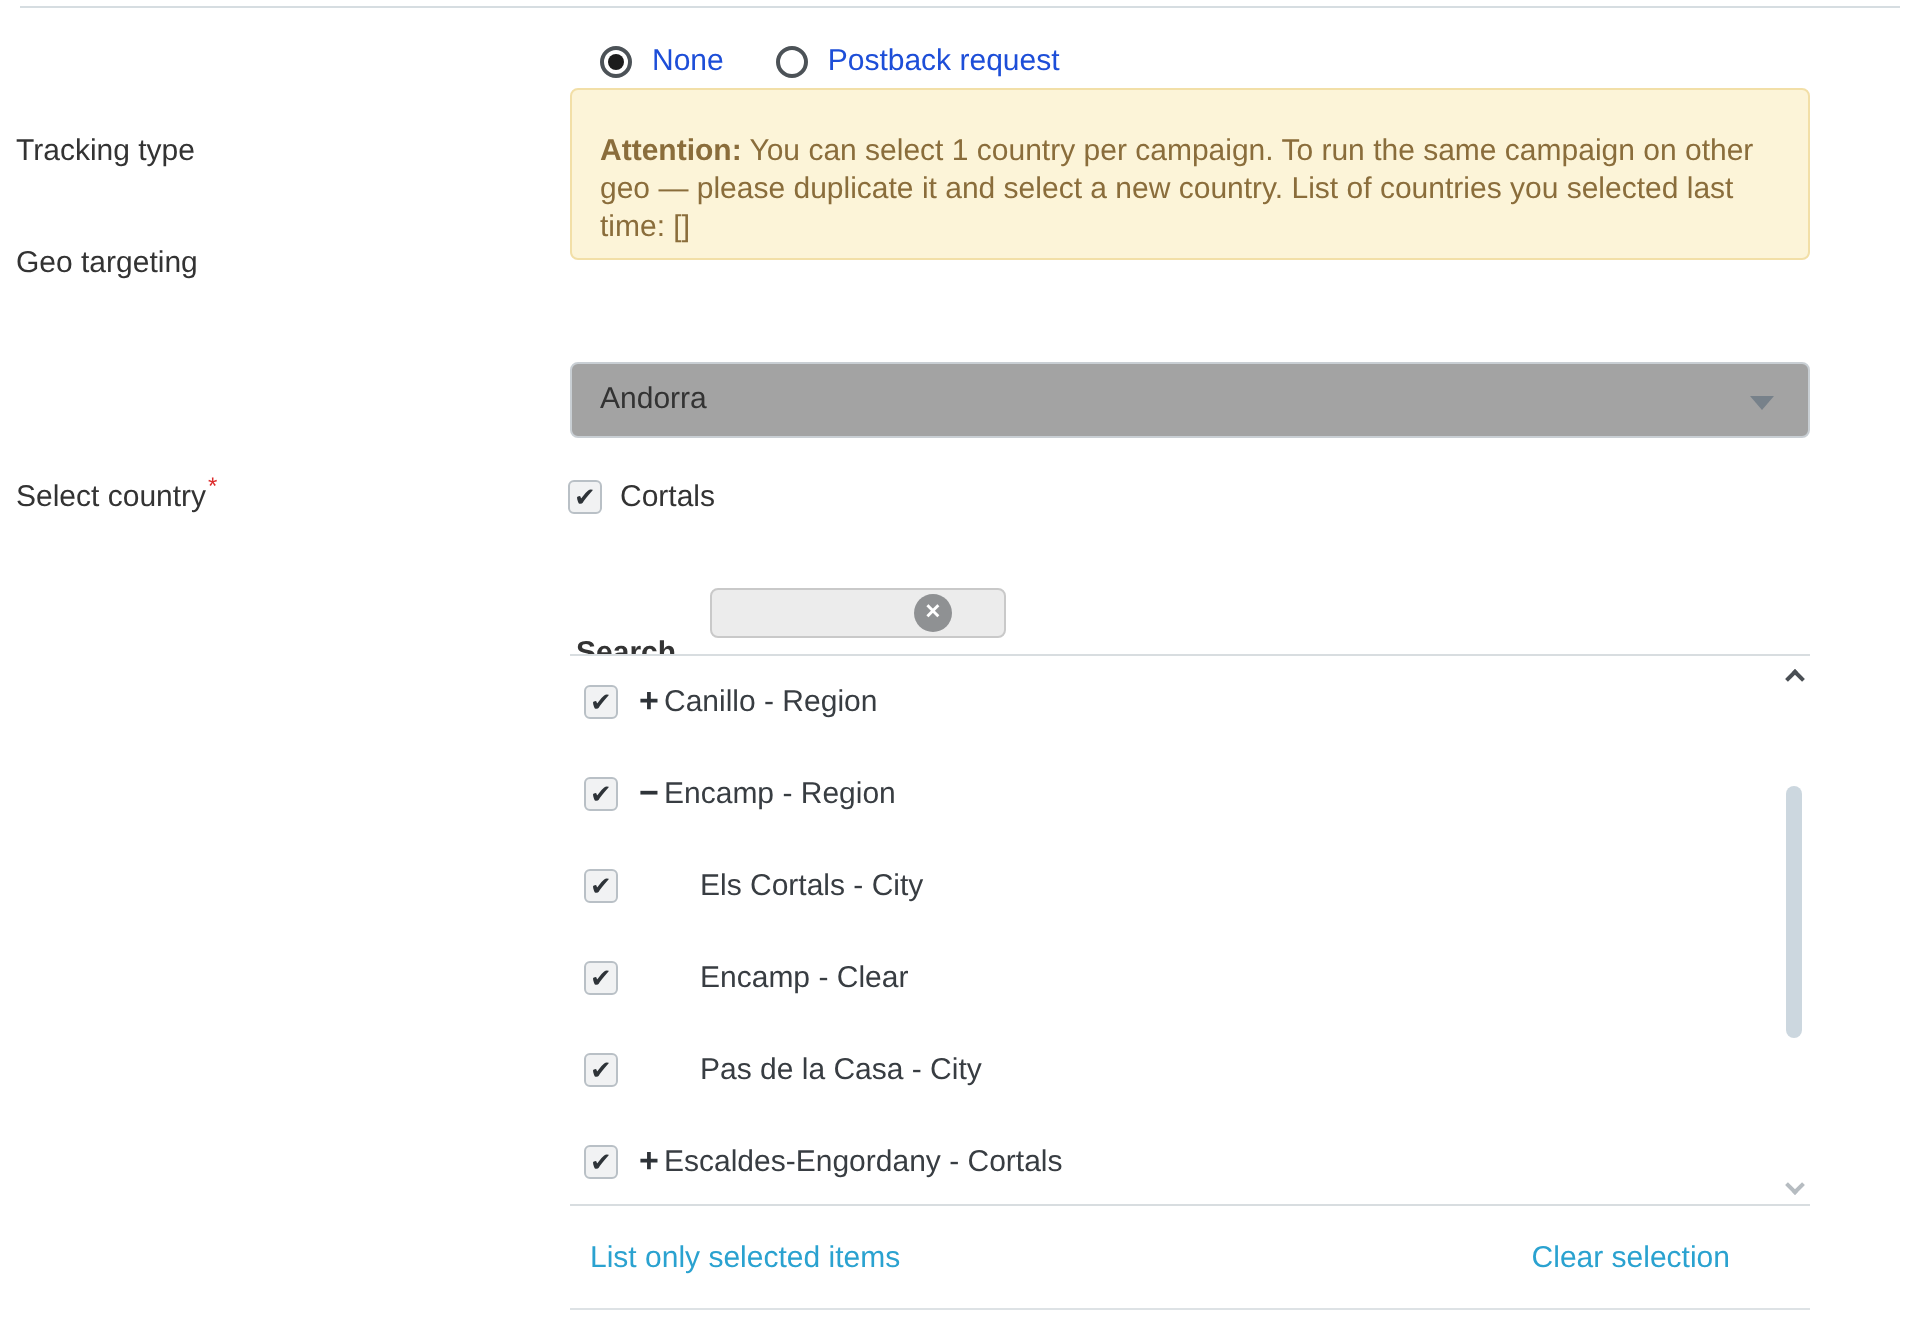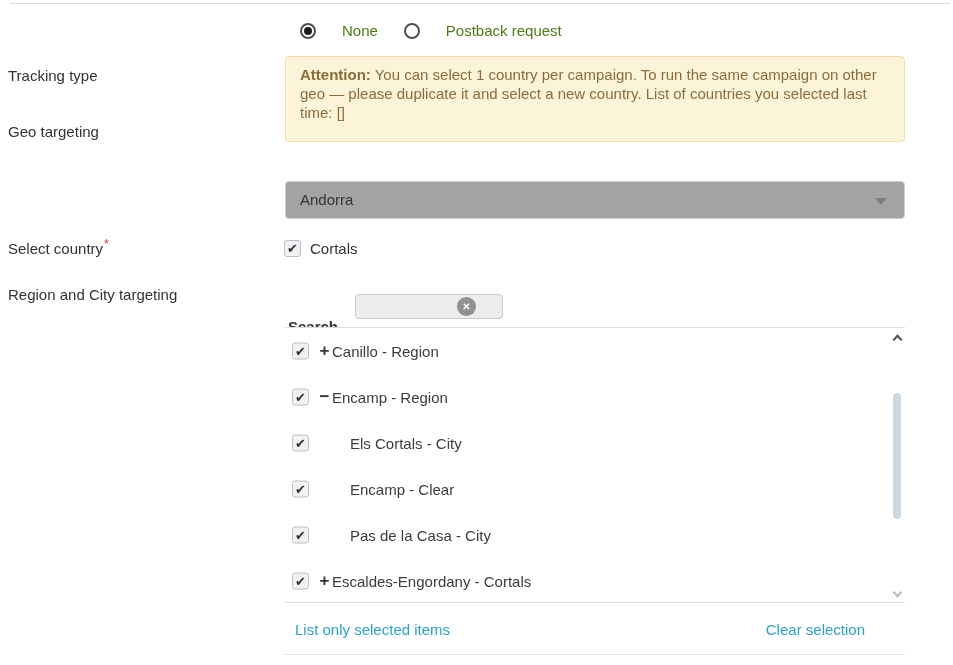--- a/index.html
+++ b/index.html
@@ -15,26 +15,26 @@
   .lbl-country { top: 191px; }
   .lbl-region { top: 237px; }
   .req { color: #dd2c2c; font-size: 12px; vertical-align: super; line-height: 0; margin-left: 1px; }
 
   
   .radio-group { position: absolute; left: 300px; top: 22px; display: flex; align-items: center; gap: 26px; }
   .radio-option { display: flex; align-items: center; gap: 10px; cursor: pointer; }
   .radio { width: 16px; height: 16px; border: 2px solid #4c5257; border-radius: 50%; background: #fff; display: flex; align-items: center; justify-content: center; }
   .radio .dot { width: 8px; height: 8px; border-radius: 50%; background: #1c1c1c; display: none; }
   .radio.selected .dot { display: block; }
-  .radio-label { font-size: 15px; color: #4d7c0f; margin-left: 16px; }
+  .radio-label { font-size: 15px; color: #1d4ed8; }
 
   
-  .attention-box { position: absolute; left: 285px; top: 56px; width: 620px; height: 86px;
+  .attention-box { position: absolute; left: 285px; top: 44px; width: 620px; height: 86px;
     background: #fcf4d8; border: 1px solid #f2dfa7; border-radius: 4px;
-    padding: 8px 14px; color: #8a6d3b; font-size: 15px; line-height: 19px; }
+    padding: 21px 14px; color: #8a6d3b; font-size: 15px; line-height: 19px; }
   .attention-box b { font-weight: bold; }
 
   
   .select { position: absolute; left: 285px; top: 181px; width: 620px; height: 38px;
     background: #a3a3a3; border: 1px solid #c9cfd4; border-radius: 4px; cursor: pointer; }
   .select-value { position: absolute; left: 14px; top: 0; line-height: 36px; color: #333; }
   .caret { position: absolute; right: 17px; top: 16px; width: 0; height: 0;
     border-left: 6px solid transparent; border-right: 6px solid transparent; border-top: 7px solid #77818a; }
 
   
@@ -104,21 +104,20 @@
   <div class="attention-box"><b>Attention:</b><span> You can select 1 country per campaign. To run the same campaign on other geo — please duplicate it and select a new country. List of countries you selected last time: []</span></div>
 
   <div class="form-label lbl-country">
     <span>Select country</span><sup class="req">*</sup>
   </div>
   <div class="select">
     <span class="select-value">Andorra</span>
     <span class="caret"></span>
   </div>
 
-  <div class="form-label lbl-region">Region and City targeting</div>
   <label class="enable-row">
     <span class="checkbox checked">
         <span class="check">✔</span>
       </span>
     <span class="enable-label">Cortals</span>
   </label>
 
   <div class="search-row">
     <span class="search-label">Search</span>
     <input class="search-input" type="text" value="" style="">

